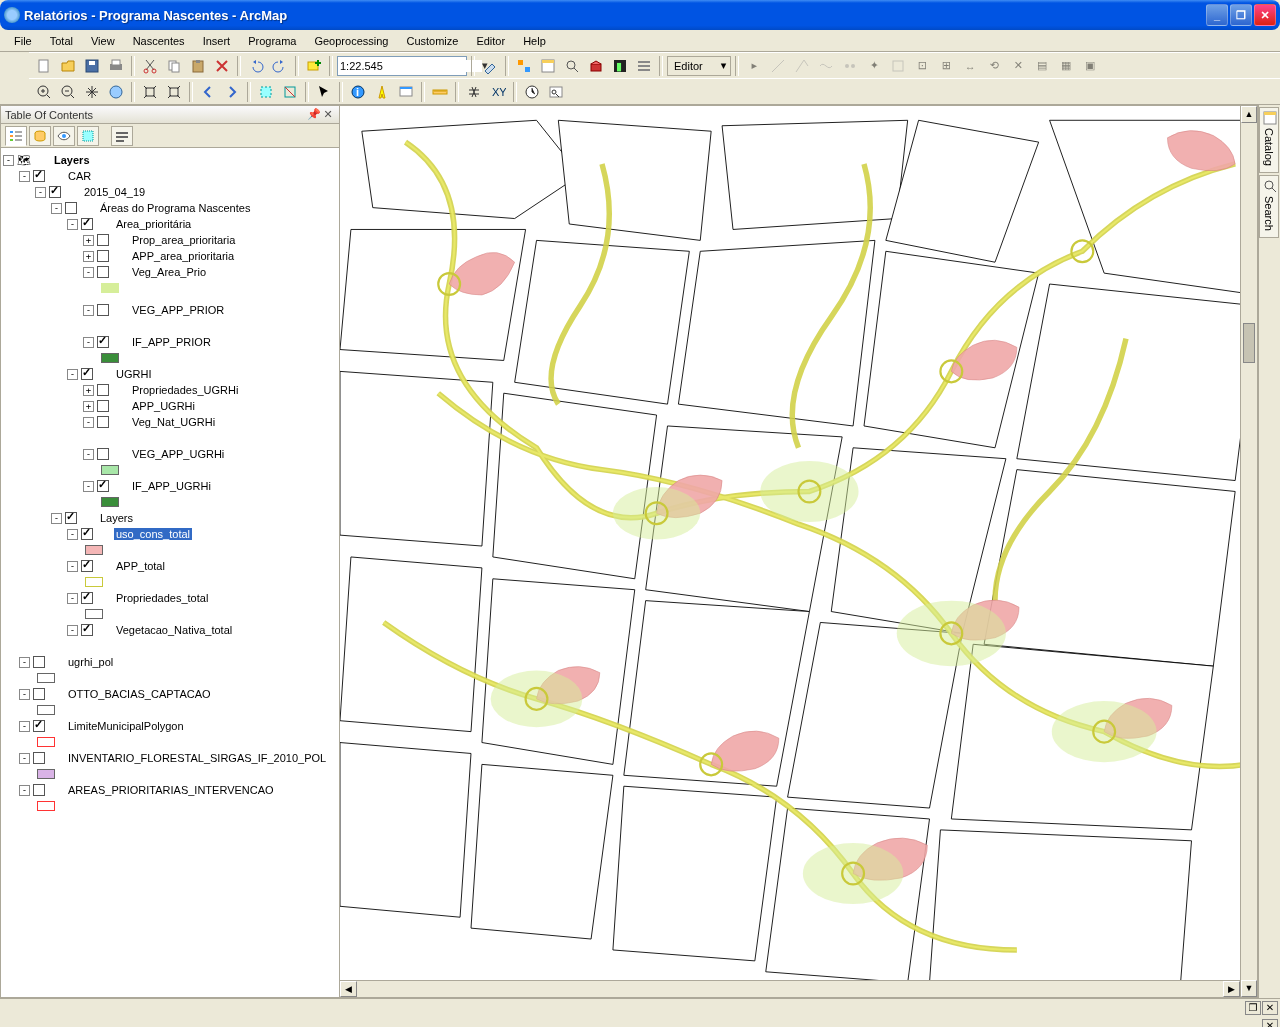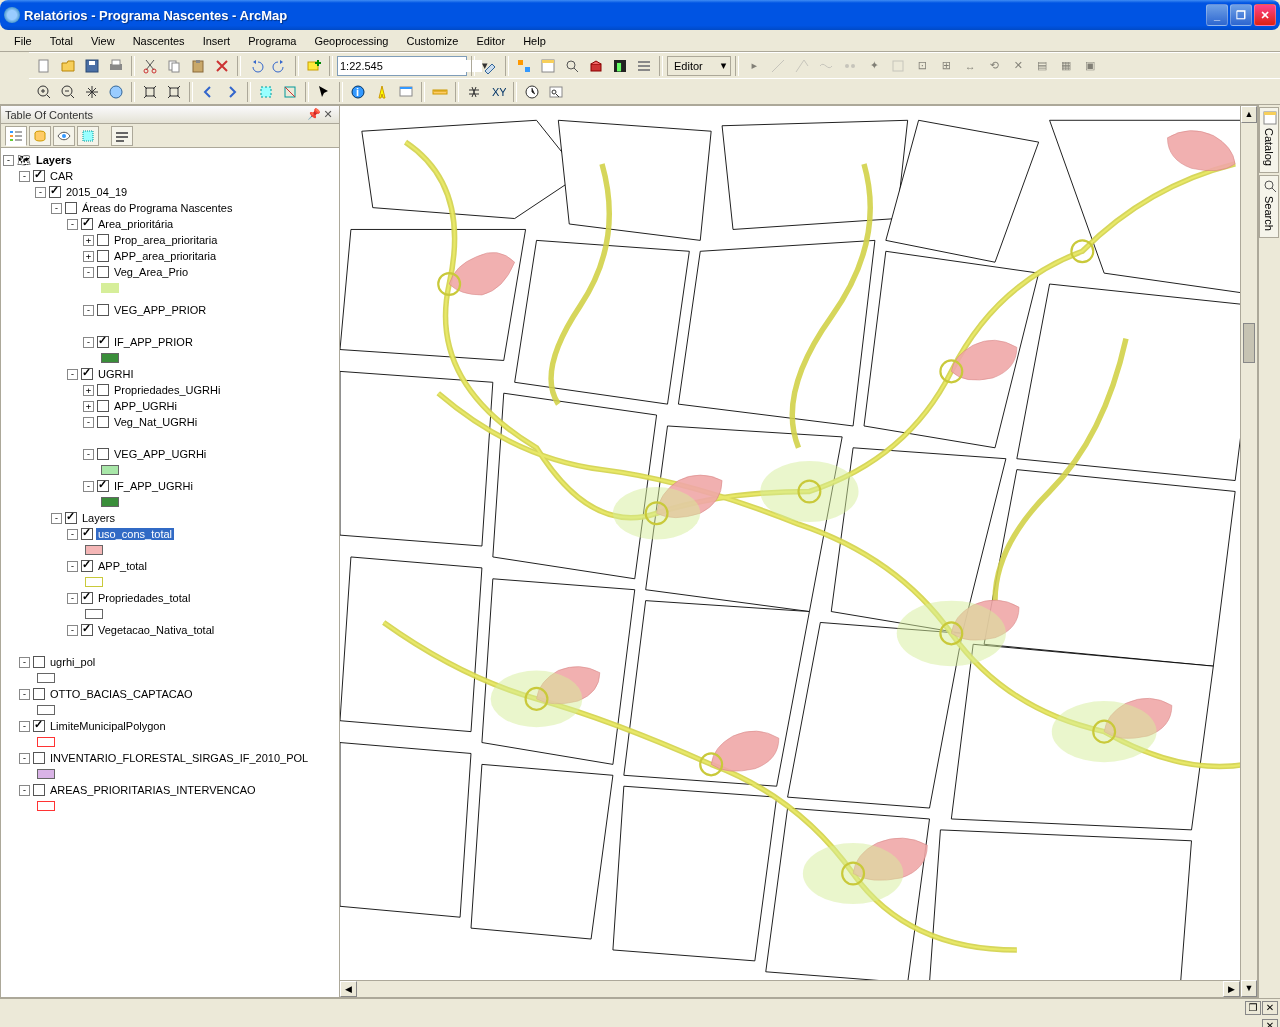--- a/index.html
+++ b/index.html
@@ -38,21 +38,21 @@
 .tochdr .spacer { flex: 1; }
 .tochdr .pin, .tochdr .x { width: 14px; height: 14px; text-align: center; font-family: Arial; color: #555; cursor: default; }
 .toctabs { height: 24px; background: #ece9d8; border-bottom: 1px solid #aca899; display: flex; align-items: center; padding: 0 4px; gap: 2px; }
 .toctab { width: 22px; height: 20px; border: 1px solid #aca899; background: #f5f4ea; display: flex; align-items: center; justify-content: center; }
 .toctab.active { background: #fff; border-bottom-color: #fff; }
 .tree { flex: 1; overflow: auto; padding: 4px 2px; font-size: 11px; color: #000; }
 .node { display: flex; align-items: center; height: 16px; white-space: nowrap; }
 .node .exp { width: 11px; height: 11px; border: 1px solid #888; background: #fff; text-align: center; line-height: 9px; font-size: 9px; margin-right: 3px; cursor: default; font-family: monospace; }
 .node .chk { width: 12px; height: 12px; border: 1px solid #555; background: #fff; margin-right: 3px; position: relative; }
 .node .chk.on::after { content: "✓"; position: absolute; top: -3px; left: 0; font-size: 11px; color: #000; font-weight: bold; }
-.node .lbl { padding: 0 2px; }
+.node .lbl { padding: 0 2px; margin-left: 18px; }
 .node .lbl.sel { background: #316ac5; color: #fff; }
 .swatch { width: 18px; height: 10px; border: 1px solid #666; margin-left: 2px; }
 
 
 .mapview { flex: 1; background: #fff; border: 1px solid #aca899; border-left: none; position: relative; overflow: hidden; }
 .mapview svg { width: 100%; height: 100%; }
 .scrollbar-v { position: absolute; right: 0; top: 0; width: 17px; height: 100%; background: #ece9d8; border-left: 1px solid #aca899; display: flex; flex-direction: column; }
 .scrollbar-v .arrow { height: 17px; background: #ece9d8; border: 1px solid #fff; border-right-color: #888; border-bottom-color: #888; text-align: center; font-size: 9px; line-height: 15px; }
 .scrollbar-v .track { flex: 1; }
 .scrollbar-v .thumb { height: 40px; background: #c6c3b3; margin: 200px 2px 0; border: 1px solid #888; }

